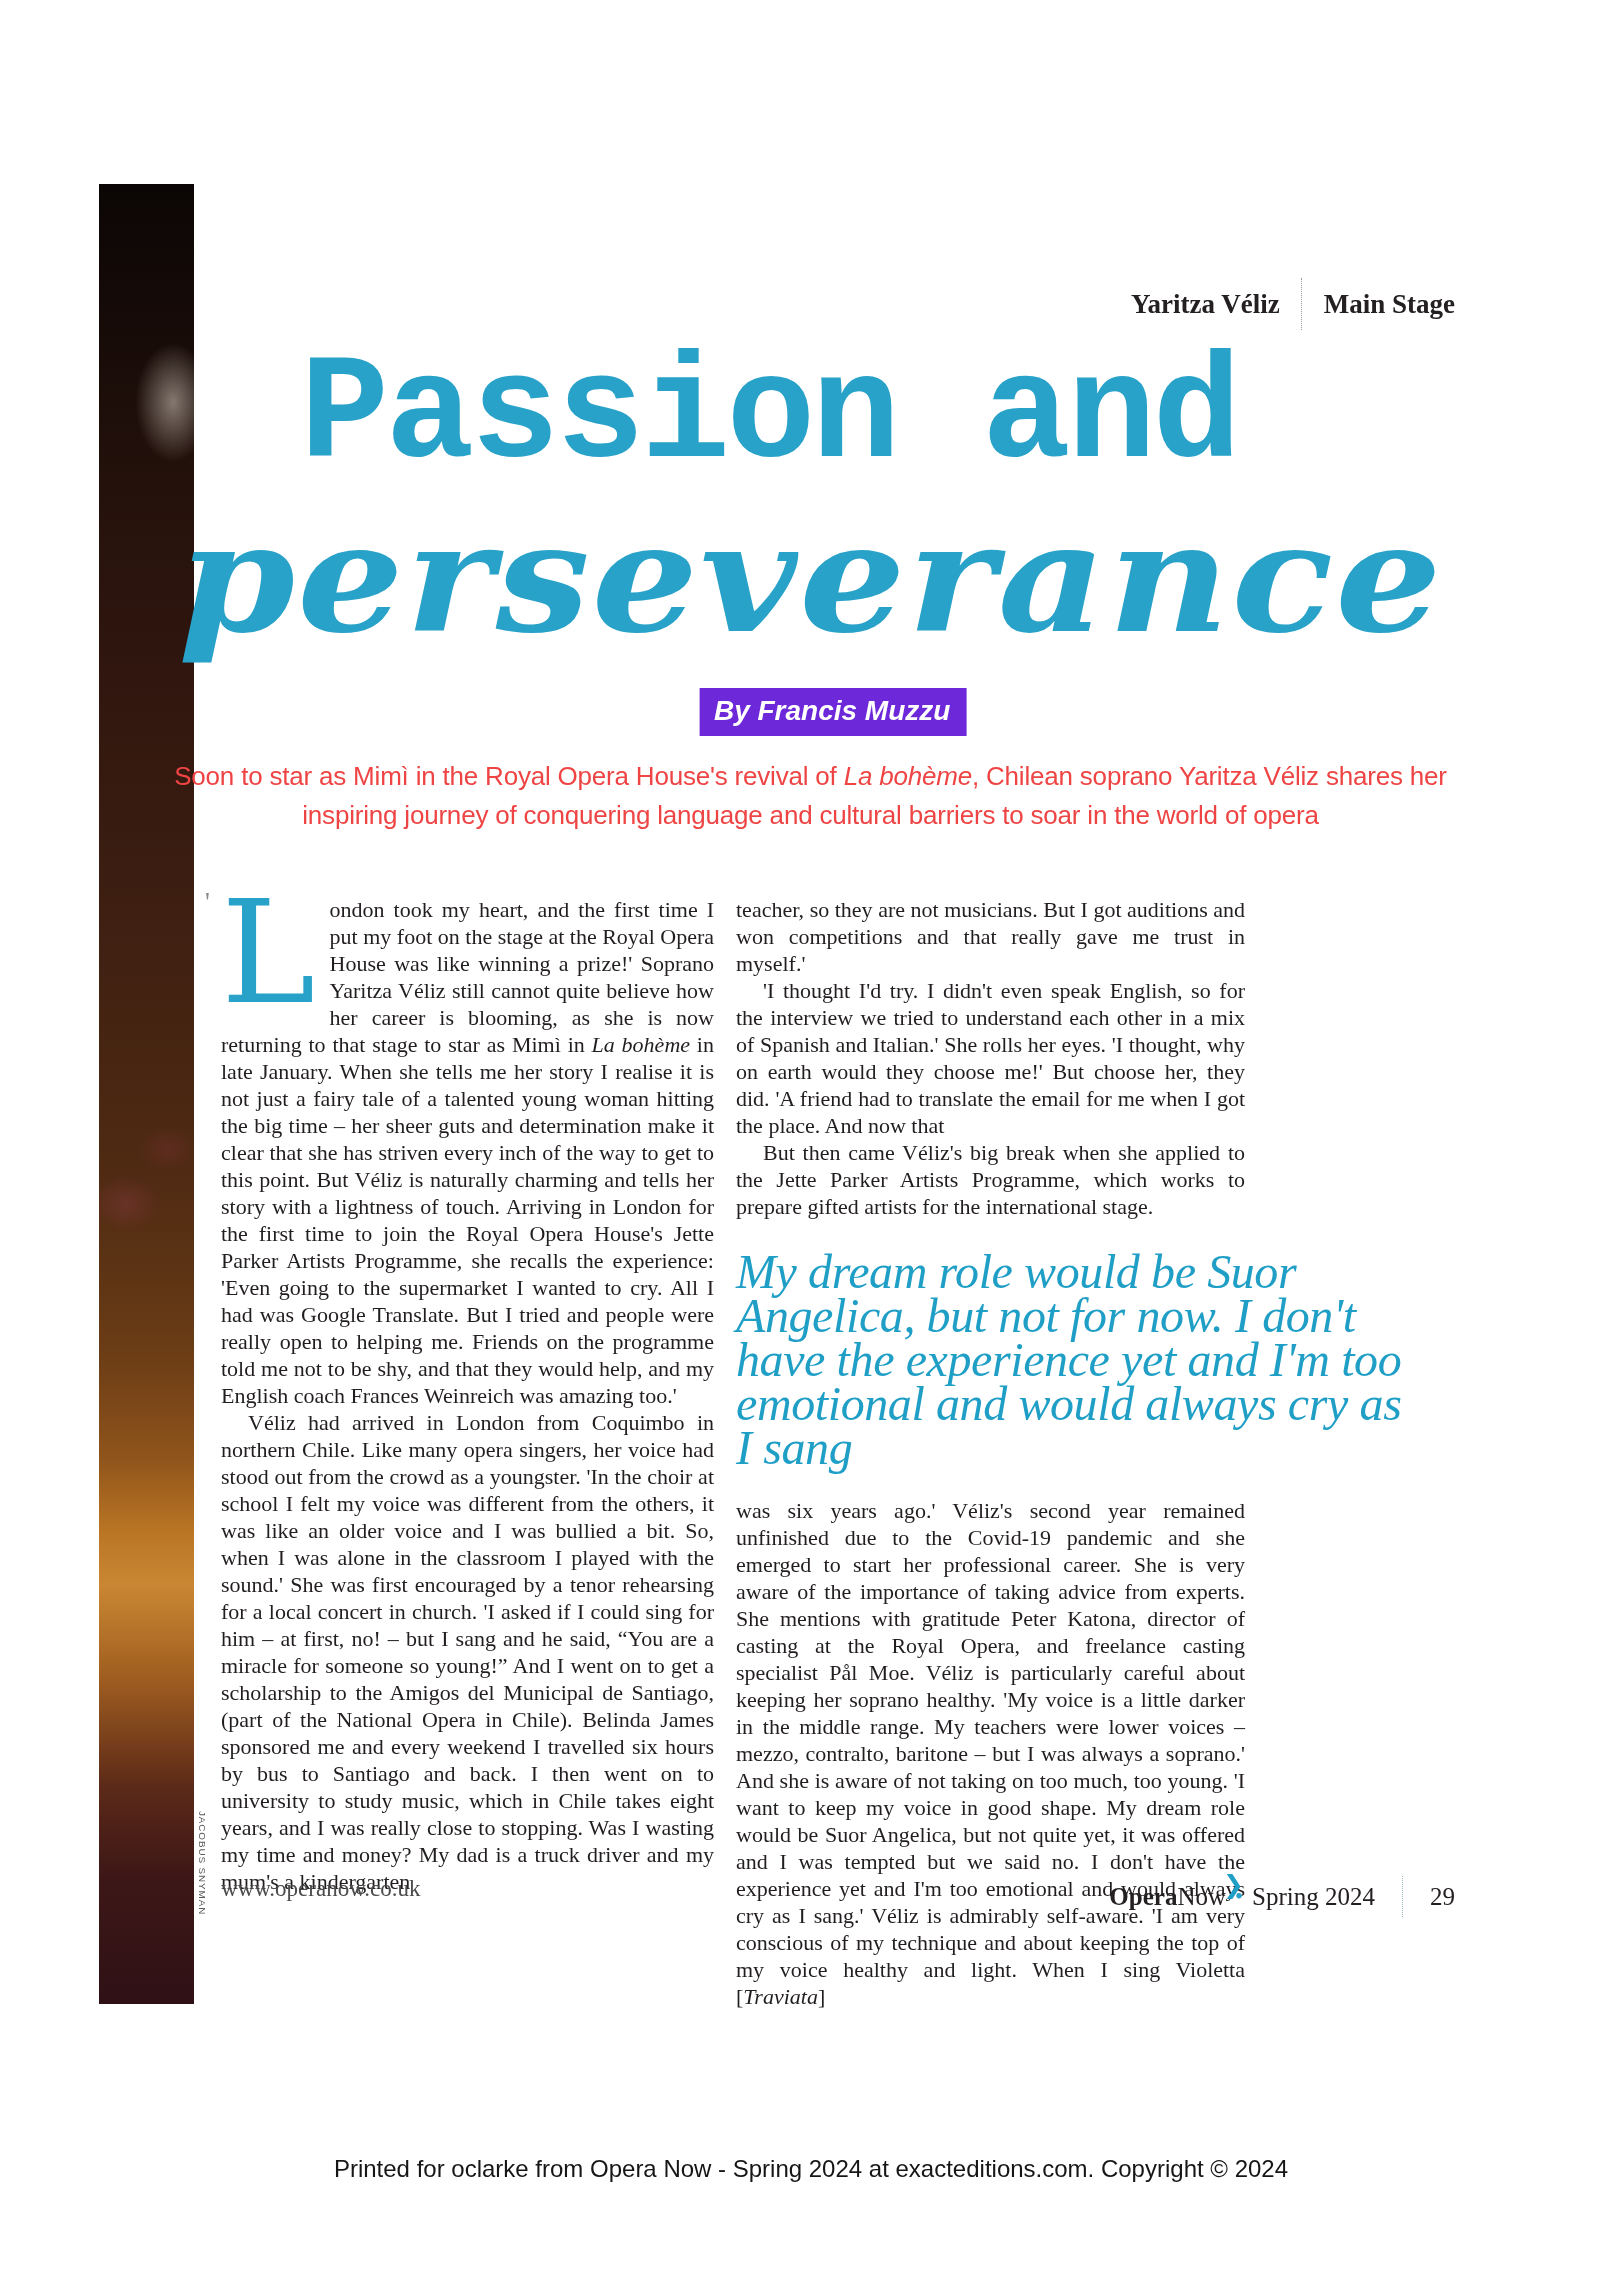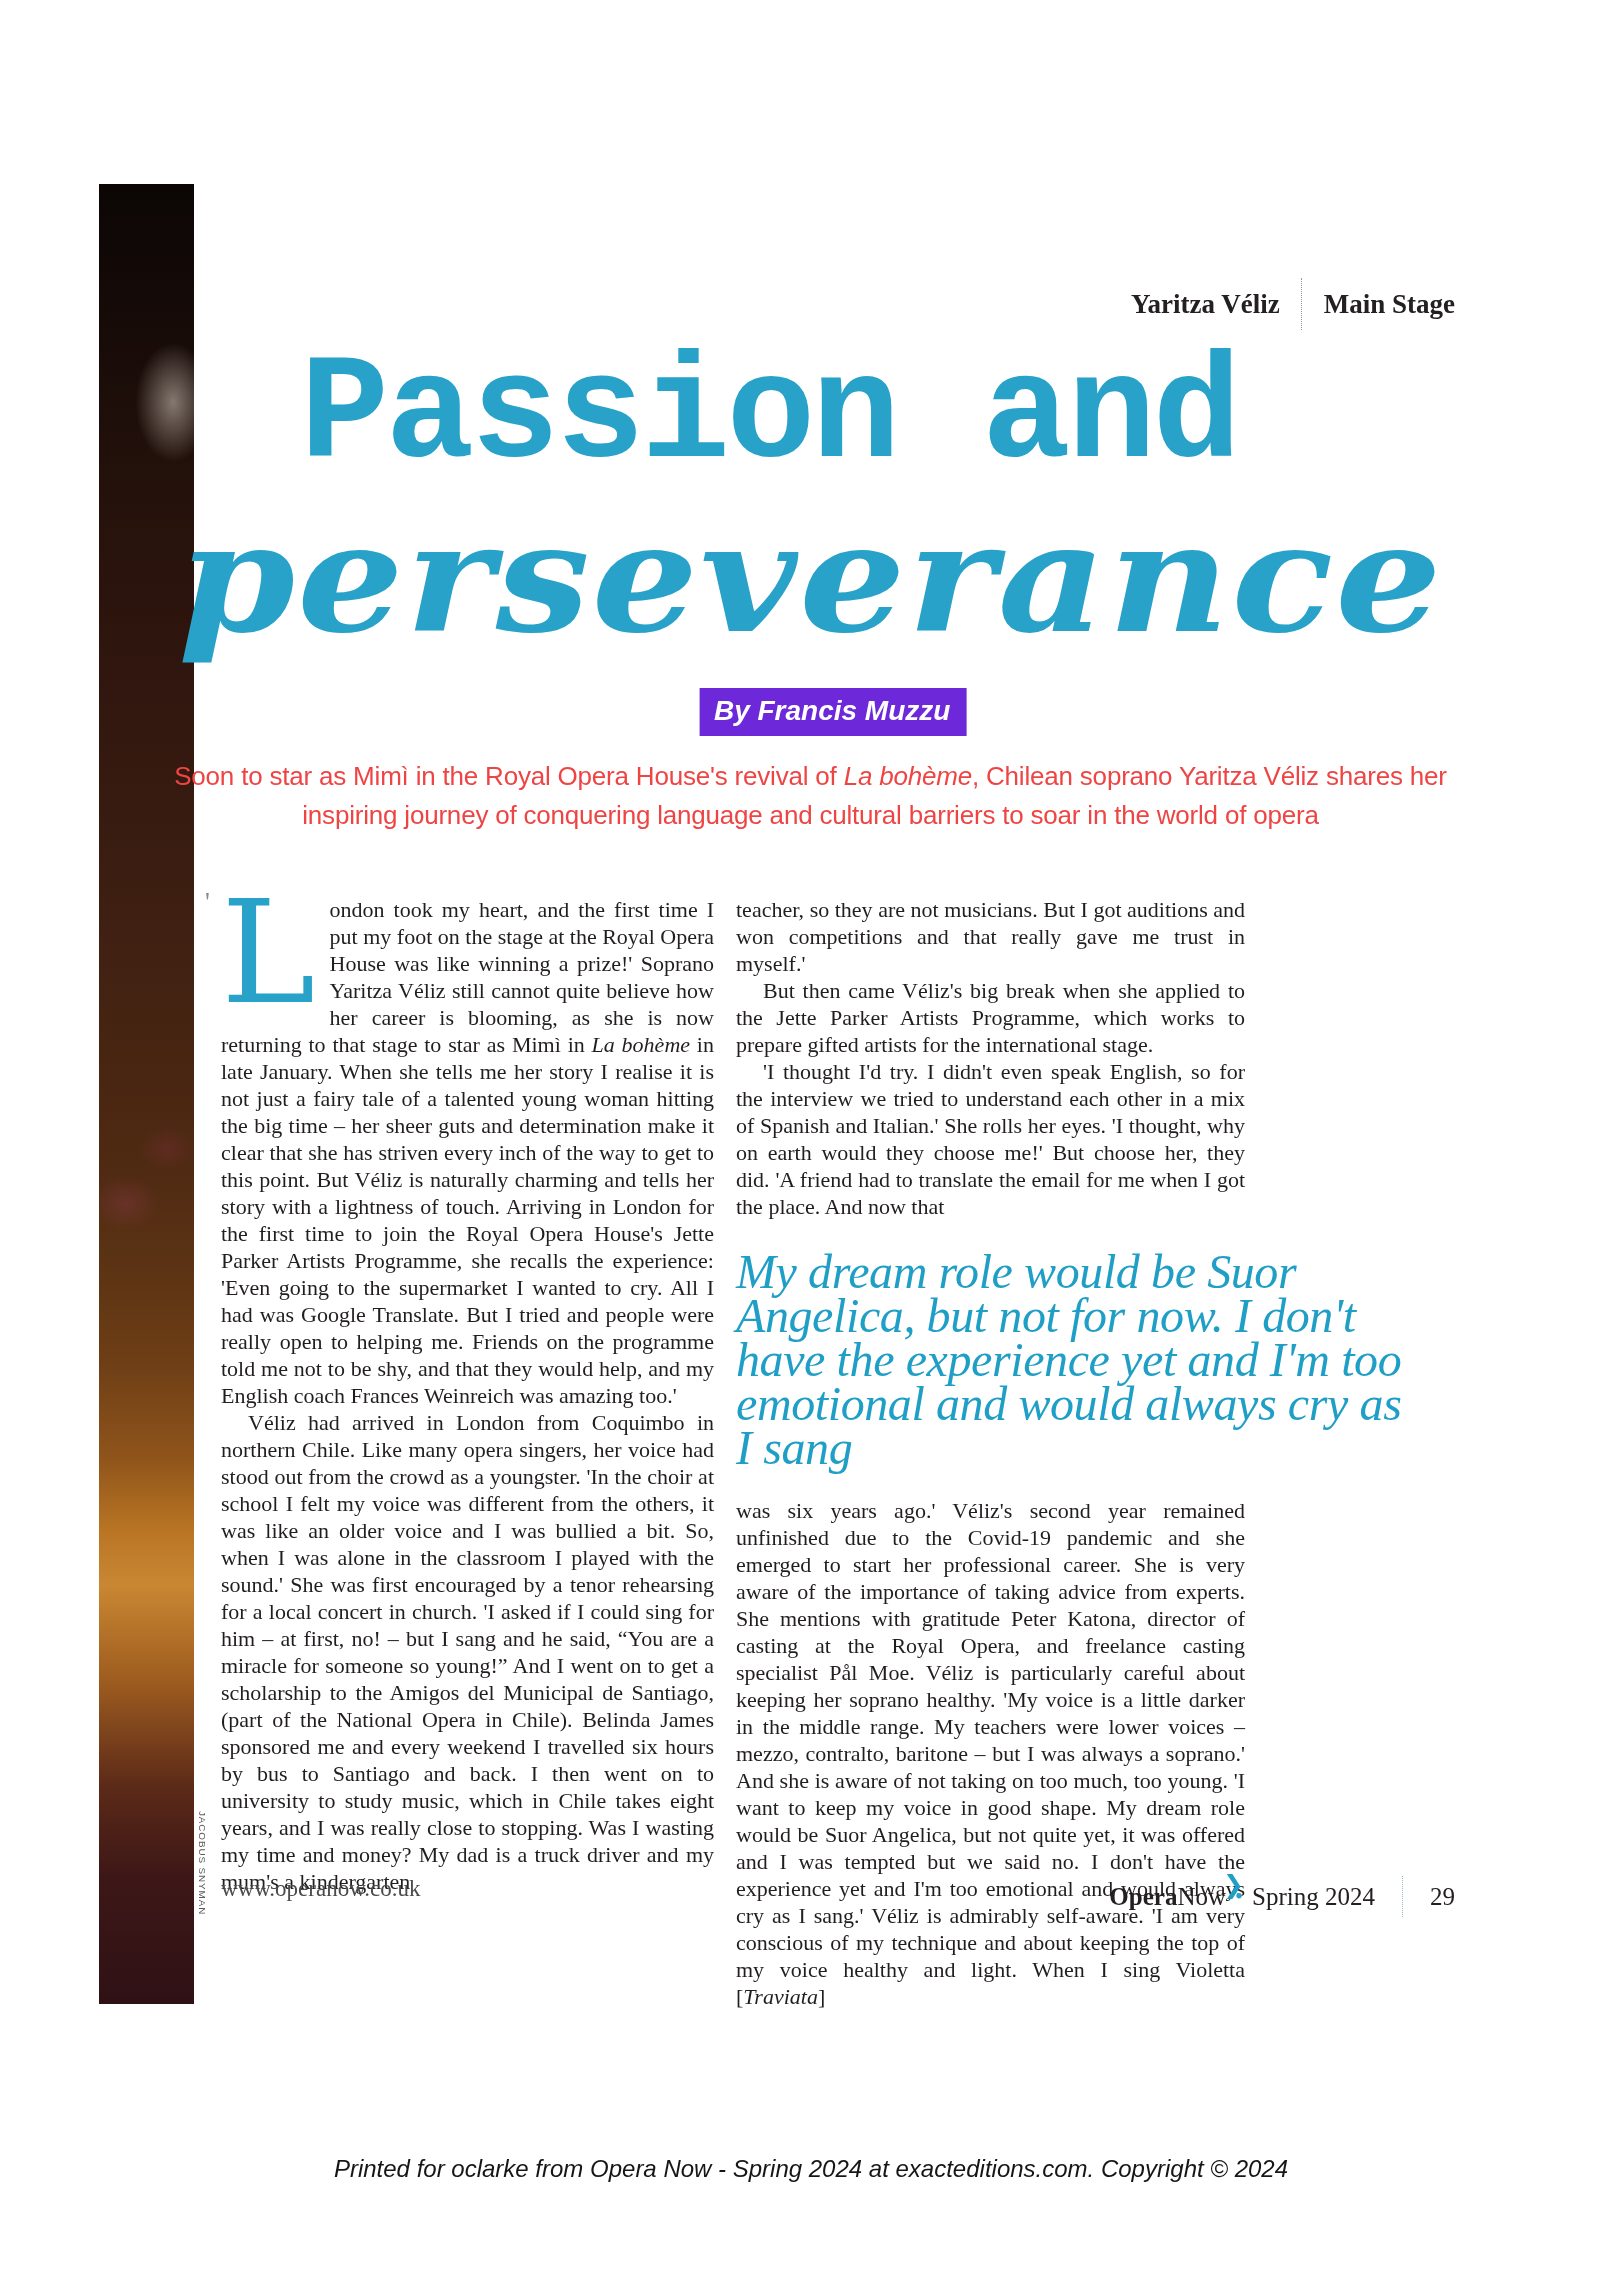--- a/index.html
+++ b/index.html
@@ -86,21 +86,21 @@
     position:absolute;left:221px;top:1876px;width:1234px;
     display:flex;justify-content:space-between;align-items:flex-start;
   }
   .footer .site{font-size:23px;color:#4b4b4b;text-decoration:none;}
   .footer .right{display:flex;align-items:center;font-size:25px;color:#242021;}
   .footer .mag-bold{font-weight:bold;}
   .footer .dot{color:#28a2c8;margin:0 9px;font-size:23px;}
   .footer .pg-divider{border-left:1.8px dotted #9bb9c2;height:41px;margin:0 27px;}
   .print-line{
     position:absolute;left:0;width:1622px;top:2155px;text-align:center;
-    font-family:"Liberation Sans",sans-serif;font-size:24px;color:#161616;font-style:italic;
+    font-family:"Liberation Sans",sans-serif;font-size:24px;color:#161616;
   }
 </style>
 </head>
 <body>
 
 <div class="photo-strip"></div>
 <div class="photo-credit">JACOBUS SNYMAN</div>
 
 <div class="kicker">
   <span class="author">Yaritza Véliz</span>
@@ -117,22 +117,22 @@
 
 <div class="col col-1">
   <p style="position:relative;">
     <span class="hanging-quote">'</span><span class="dropcap">L</span><span><span>ondon took my heart, and the first time I put my foot on the stage at the Royal Opera House was like winning a prize!' Soprano Yaritza Véliz still cannot quite believe how her career is blooming, as she is now returning to that stage to star as Mimì in </span><span style="font-style: italic;">La bohème</span><span> in late January. When she tells me her story I realise it is not just a fairy tale of a talented young woman hitting the big time – her sheer guts and determination make it clear that she has striven every inch of the way to get to this point. But Véliz is naturally charming and tells her story with a lightness of touch. Arriving in London for the first time to join the Royal Opera House's Jette Parker Artists Programme, she recalls the experience: 'Even going to the supermarket I wanted to cry. All I had was Google Translate. But I tried and people were really open to helping me. Friends on the programme told me not to be shy, and that they would help, and my English coach Frances Weinreich was amazing too.'</span></span>
   </p>
   <p class="indent">Véliz had arrived in London from Coquimbo in northern Chile. Like many opera singers, her voice had stood out from the crowd as a youngster. 'In the choir at school I felt my voice was different from the others, it was like an older voice and I was bullied a bit. So, when I was alone in the classroom I played with the sound.' She was first encouraged by a tenor rehearsing for a local concert in church. 'I asked if I could sing for him – at first, no! – but I sang and he said, “You are a miracle for someone so young!” And I went on to get a scholarship to the Amigos del Municipal de Santiago, (part of the National Opera in Chile). Belinda James sponsored me and every weekend I travelled six hours by bus to Santiago and back. I then went on to university to study music, which in Chile takes eight years, and I was really close to stopping. Was I wasting my time and money? My dad is a truck driver and my mum's a kindergarten</p>
 </div>
 
 <div class="col col-2">
   <p>teacher, so they are not musicians. But I got auditions and won competitions and that really gave me trust in myself.'</p>
+  <p class="indent">'I thought I'd try. I didn't even speak English, so for the interview we tried to understand each other in a mix of Spanish and Italian.' She rolls her eyes. 'I thought, why on earth would they choose me!' But choose her, they did. 'A friend had to translate the email for me when I got the place. And now that</p>
   <p class="indent">But then came Véliz's big break when she applied to the Jette Parker Artists Programme, which works to prepare gifted artists for the international stage.</p>
-  <p class="indent">'I thought I'd try. I didn't even speak English, so for the interview we tried to understand each other in a mix of Spanish and Italian.' She rolls her eyes. 'I thought, why on earth would they choose me!' But choose her, they did. 'A friend had to translate the email for me when I got the place. And now that</p>
   <div class="pull-quote">My dream role would be Suor Angelica, but not for now. I don't have the experience yet and I'm too emotional and would always cry as I sang</div>
   <p><span>was six years ago.' Véliz's second year remained unfinished due to the Covid-19 pandemic and she emerged to start her professional career. She is very aware of the importance of taking advice from experts. She mentions with gratitude Peter Katona, director of casting at the Royal Opera, and freelance casting specialist Pål Moe. Véliz is particularly careful about keeping her soprano healthy. 'My voice is a little darker in the middle range. My teachers were lower voices – mezzo, contralto, baritone – but I was always a soprano.' And she is aware of not taking on too much, too young. 'I want to keep my voice in good shape. My dream role would be Suor Angelica, but not quite yet, it was offered and I was tempted but we said no. I don't have the experience yet and I'm too emotional and would always cry as I sang.' Véliz is admirably self-aware. 'I am very conscious of my technique and about keeping the top of my voice healthy and light. When I sing Violetta [</span><span style="font-style: italic;">Traviata</span><span>]</span></p>
 </div>
 
 <div class="continuation-arrow">❯</div>
 
 <div class="footer">
   <a class="site" href="#">www.operanow.co.uk</a>
   <div class="right">
     <span class="mag-bold">Opera</span>

